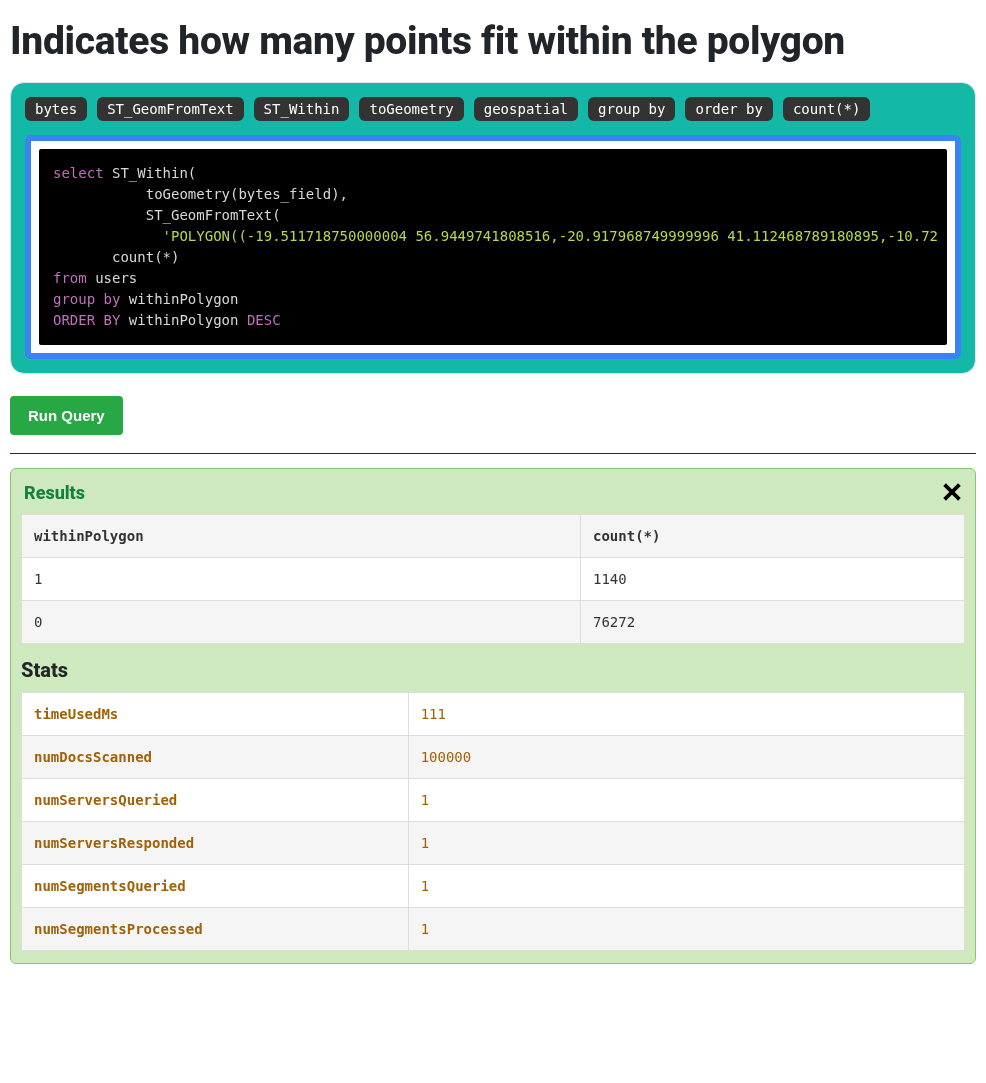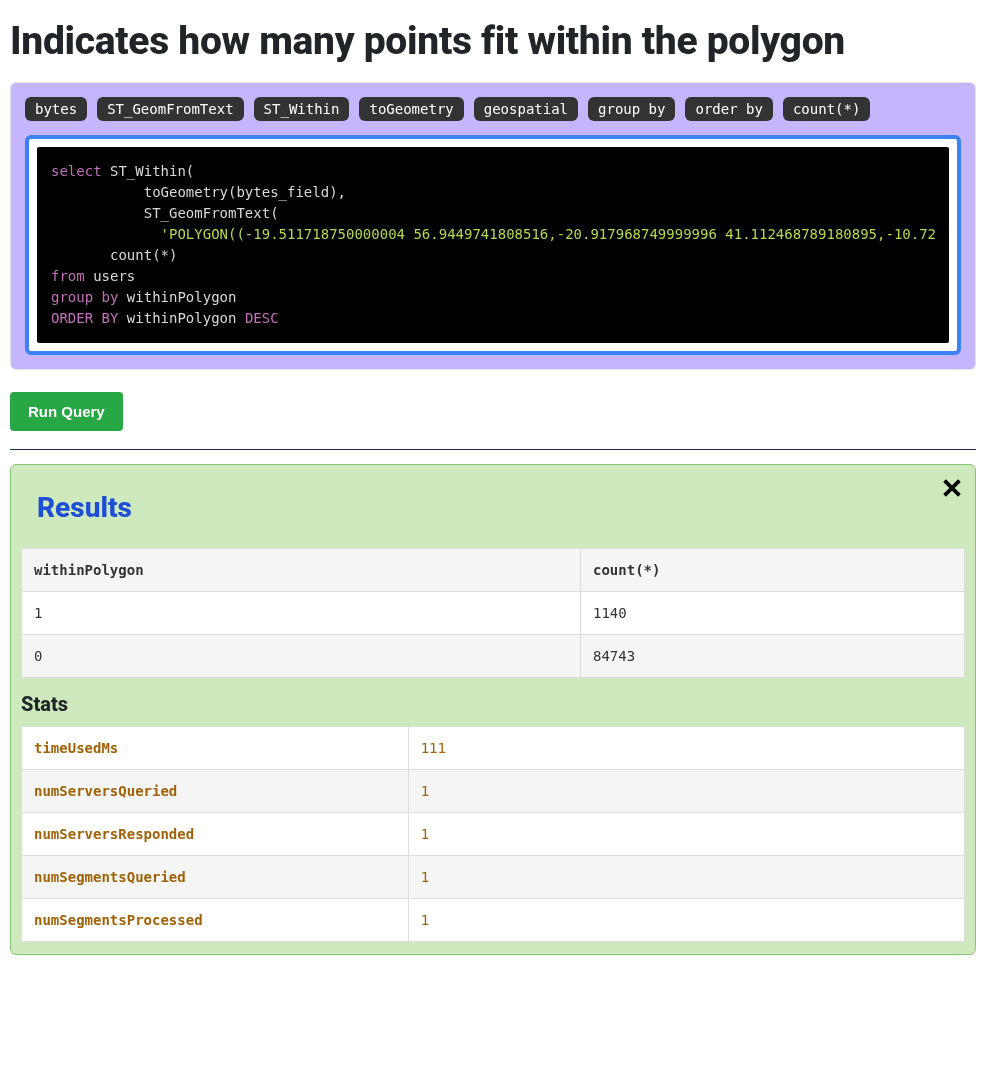--- a/index.html
+++ b/index.html
@@ -10,44 +10,44 @@
     background: #fff;
     color: #212529;
   }
   h1.page-title {
     font-size: 39px;
     font-weight: 800;
     margin: 8px 0 18px 0;
     letter-spacing: -0.3px;
   }
   .panel {
-    background: #c4b5fd;
+    background: #14b8a6;
     border: 1px solid #e5e5e5;
-    border-radius: 6px;
+    border-radius: 14px;
     padding: 14px;
     margin-bottom: 10px;
   }
   .tags {
     display: flex;
     flex-wrap: wrap;
     gap: 10px;
     margin-bottom: 14px;
   }
   .tag {
     background: #333;
     color: #fff;
     padding: 4px 10px;
     border-radius: 6px;
     font-family: ui-monospace, SFMono-Regular, Menlo, Monaco, Consolas, monospace;
     font-size: 14px;
     font-weight: 500;
   }
   .code-wrap {
     background: #fff;
-    border: 4px solid #3b82f6;
+    border: 6px solid #3b82f6;
     border-radius: 6px;
     padding: 8px;
   }
   pre.code {
     background: #000;
     color: #d8d8d8;
     margin: 0;
     padding: 14px 14px;
     font-family: ui-monospace, SFMono-Regular, Menlo, Monaco, Consolas, monospace;
     font-size: 14px;
@@ -88,24 +88,24 @@
     padding: 10px 10px 12px 10px;
     position: relative;
   }
   .results-header {
     display: flex;
     align-items: flex-start;
     justify-content: space-between;
     margin-bottom: 8px;
   }
   .results-title {
-    font-size: 28px;
+    font-size: 18px;
     font-weight: 800;
-    color: #1d4ed8;
-    margin: 16px;
+    color: #15803d;
+    margin: 3px;
   }
   .close-icon {
     font-size: 28px;
     font-weight: 900;
     color: #000;
     cursor: pointer;
     line-height: 1;
   }
   .close-icon svg { width: 26px; height: 26px; display: block; }
 
@@ -215,33 +215,37 @@
           <th>count(*)</th>
         </tr>
       </thead>
     <tbody id="results-body">
         <tr>
           <td>1</td>
           <td>1140</td>
         </tr>
         <tr>
           <td>0</td>
-          <td>84743</td>
+          <td>76272</td>
         </tr>
       </tbody>
   </table>
 
   <h2 class="stats-title">Stats</h2>
 
   <div class="stats-scroll">
     <table class="stats-tbl">
       <tbody id="stats-body">
           <tr>
             <th>timeUsedMs</th>
             <td>111</td>
+          </tr>
+          <tr>
+            <th>numDocsScanned</th>
+            <td>100000</td>
           </tr>
           <tr>
             <th>numServersQueried</th>
             <td>1</td>
           </tr>
           <tr>
             <th>numServersResponded</th>
             <td>1</td>
           </tr>
           <tr>

